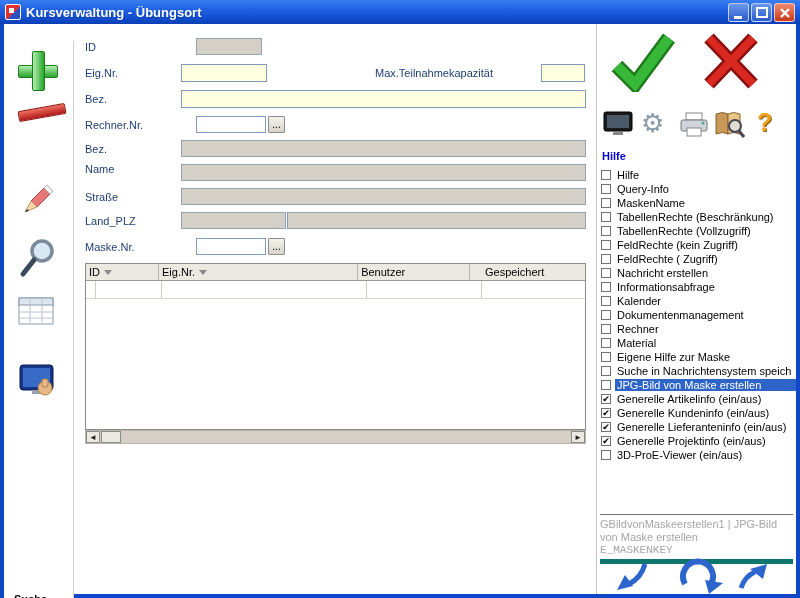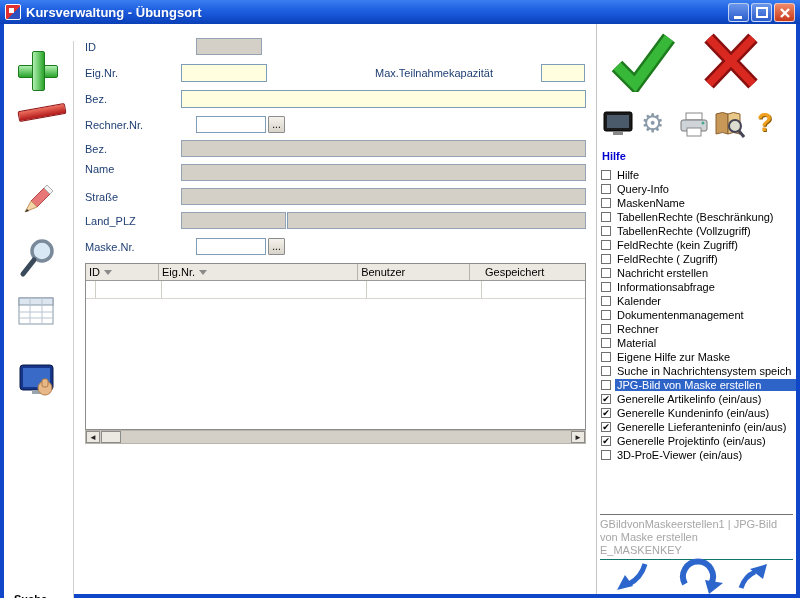--- a/index.html
+++ b/index.html
@@ -69,21 +69,21 @@
   .hilfe-head { position:absolute; left:5px; top:126px; color:#0000cc; font-weight:bold; }
   .hl-list { position:absolute; left:2px; top:144px; width:197px; }
   .hl-item { display:flex; align-items:center; gap:4px; height:14px; padding-left:2px; cursor:pointer; }
   .cb { width:10px; height:10px; border:1px solid #707070; background:#fff; flex:none;
     font-size:9px; line-height:9px; text-align:center; color:#000; }
   .hl-label { flex:1; white-space:nowrap; overflow:hidden; padding:0 2px; color:#000; }
   .hl-item.sel .hl-label { background:#2e63c8; color:#fff; }
   .status-block { position:absolute; left:3px; top:490px; width:193px; border-top:1px solid #737373;
     color:#a6a6a6; line-height:13px; padding-top:3px; }
   .mask-key { position:absolute; left:3px; top:520px; width:193px; color:#a6a6a6;
-    border-bottom:1px solid #0f766e; padding-bottom:3px; }
+    border-bottom:5px solid #0f766e; padding-bottom:3px;font-family:Liberation Mono, monospace; }
   .qmark { font-size:25px; font-weight:bold; color:#f0a020; text-shadow:1px 1px 0 #8a5a00; }
 </style>
 </head>
 <body>
 
 <div class="window">
 
   <div class="titlebar">
     <span class="app-icon"></span>
     <span class="title-text">Kursverwaltung - Übungsort</span>

